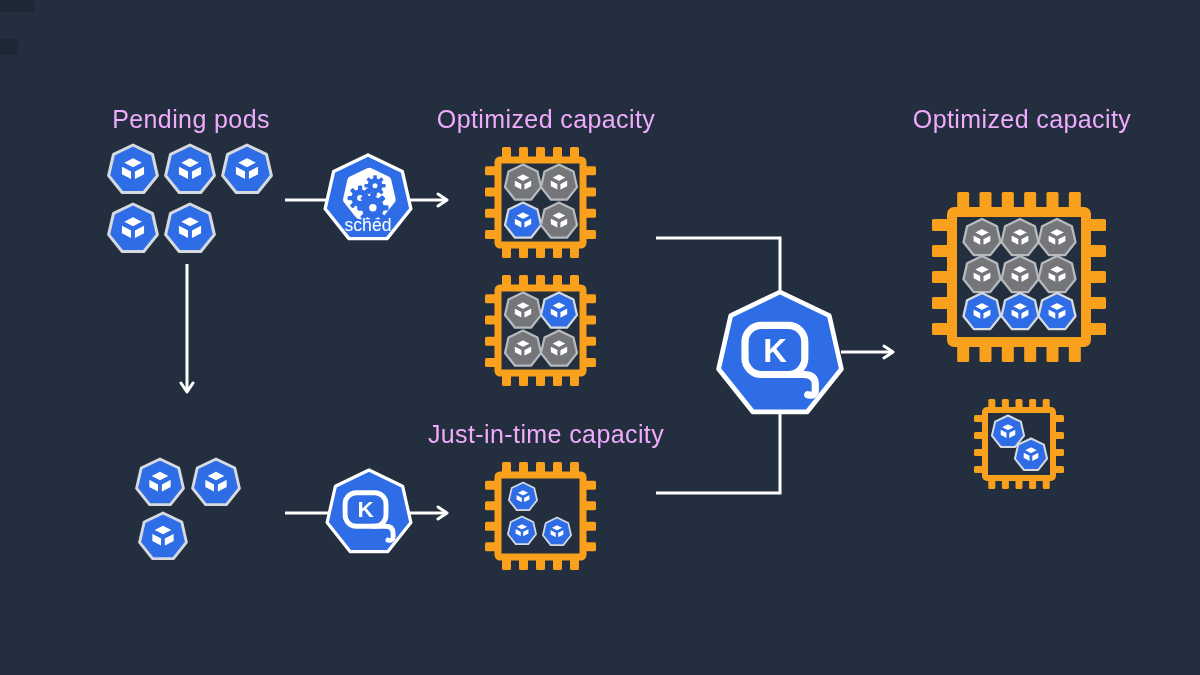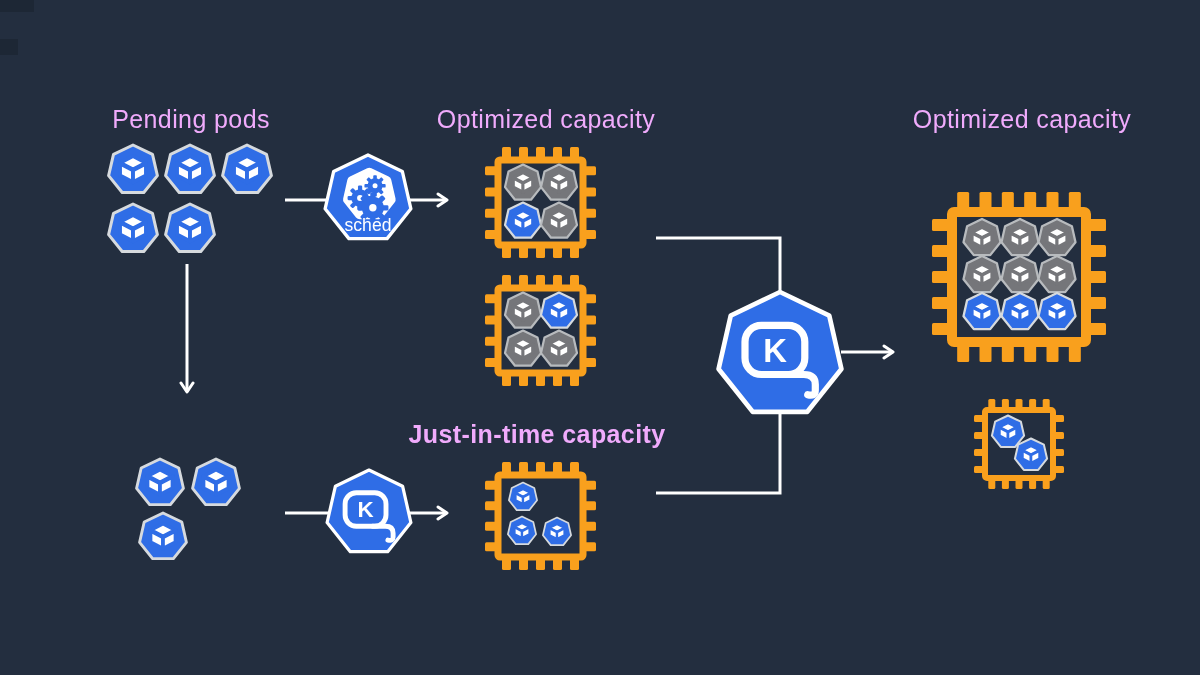--- a/index.html
+++ b/index.html
@@ -9,21 +9,21 @@
   }
   .label{
     position:absolute;width:300px;text-align:center;
     font-size:25px;line-height:30px;font-weight:400;letter-spacing:.4px;
     color:#f0abfc;
   }
   .label-pending{left:41px;top:104px;}
   .label-existing{left:396px;top:104px;}
   .label-optimized{left:872px;top:104px;}
   .label-unschedulable{left:39px;top:419px;}
-  .label-jit{left:387px;top:419px;font-weight:bold;}
+  .label-jit{left:396px;top:419px;}
   .corner-artifact{position:absolute;background:#1d2735;}
   .corner-artifact-1{left:0;top:0;width:34px;height:12px;}
   .corner-artifact-2{left:0;top:39px;width:18px;height:16px;}
   #diagram-svg{position:absolute;left:0;top:0;}
 </style>
 </head>
 <body>
 
 <div id="stage">
   <div class="corner-artifact corner-artifact-1"></div>

